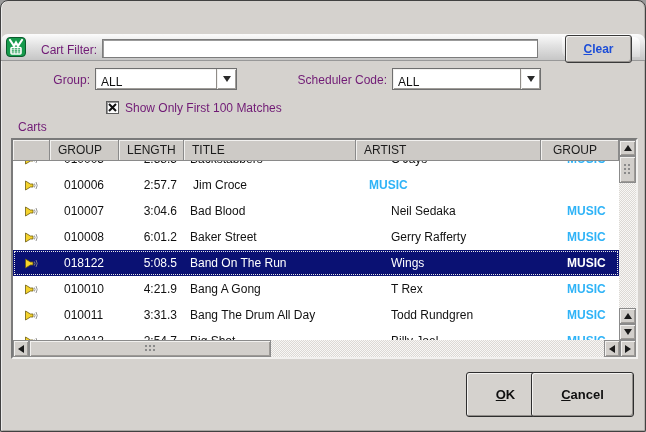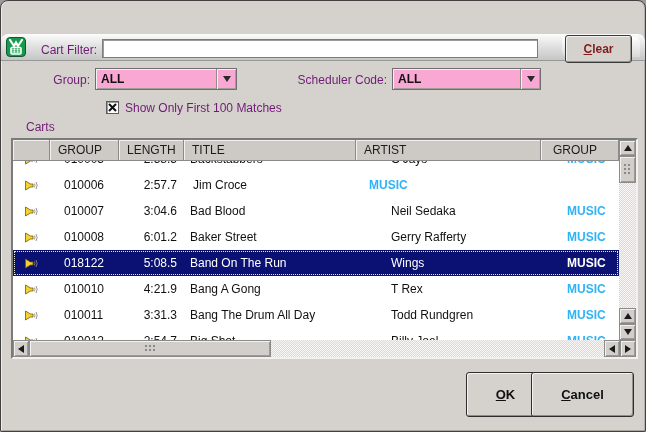--- a/index.html
+++ b/index.html
@@ -17,43 +17,43 @@
   .controls{position:absolute;right:5px;top:3px;height:20px;display:flex;gap:8px;align-items:center;
     padding:0 4px;background:linear-gradient(#ffffff,#d9d9d9);border-radius:0 6px 0 6px;}
   .ctl{width:18px;height:18px;display:flex;align-items:center;justify-content:center;cursor:default;}
   .lbl{position:absolute;font-size:12px;font-weight:normal;color:#701a75;white-space:nowrap;}
   
   .filter-label{left:28px;top:42px;width:68px;text-align:right;}
   .filter-input{position:absolute;left:101px;top:38px;width:436px;height:19px;box-sizing:border-box;
     font-family:"Liberation Sans",sans-serif;font-size:12px;padding:0 4px;outline:none;
     background:#fff;border:1px solid #7c7c7c;box-shadow:inset 1px 1px 0 #9b9b9b;}
   .clear-btn{position:absolute;left:564px;top:34px;width:67px;height:28px;
-    font-family:"Liberation Sans",sans-serif;font-size:12px;font-weight:bold;color:#7f1d1d;
+    font-family:"Liberation Sans",sans-serif;font-size:12px;font-weight:bold;color:#1d4ed8;
     background:#d5d2ce;border:1px solid #3a3a3a;border-radius:3px;
     box-shadow:inset 1px 1px 0 #f4f3f1, inset -1px -1px 0 #96938f;cursor:default;}
   
   .group-label{left:8px;top:72px;width:81px;text-align:right;}
   .sched-label{left:238px;top:72px;width:148px;text-align:right;}
-  .combo{position:absolute;height:22px;box-sizing:border-box;display:flex;align-items:center;
-    background:#f9a8d4;border:1px solid #6f6f6f;
-    box-shadow:inset 1px 1px 0 #f2f1ef, inset -1px -1px 0 #a09d99;cursor:default;font-weight:bold;}
+  .combo{position:absolute;height:22px;box-sizing:border-box;display:flex;align-items:flex-end;
+    background:#ffffff;border:1px solid #6f6f6f;
+    box-shadow:inset 1px 1px 0 #f2f1ef, inset -1px -1px 0 #a09d99;cursor:default;}
   .combo-group{left:94px;top:67px;width:142px;}
   .combo-sched{left:391px;top:67px;width:149px;}
   .combo-value{flex:1;font-size:12px;color:#101010;padding-left:5px;}
   .combo-arrow{width:19px;height:100%;display:flex;align-items:center;justify-content:center;
     border-left:1px solid #8f8c88;box-shadow:inset 1px 0 0 #f2f1ef;}
   .tri-down{width:0;height:0;border-left:4px solid transparent;border-right:4px solid transparent;
     border-top:6px solid #2a2a2a;}
   
   .checkbox{position:absolute;left:105px;top:100px;width:13px;height:13px;box-sizing:border-box;
     background:#fdfdfd;border:1px solid #5d5d5d;box-shadow:inset 1px 1px 0 #9b9b9b;cursor:default;}
   .checkbox .mark{display:none;position:absolute;left:0;top:0;}
   .checkbox.checked .mark{display:block;}
   .cb-label{left:124px;top:100px;}
-  .carts-label{left:25px;top:119px;text-align:center;}
+  .carts-label{left:17px;top:119px;text-align:center;}
   
   .table-frame{position:absolute;left:10px;top:137px;width:627px;height:221px;box-sizing:border-box;
     border:2px solid;border-color:#7a7a7a #f2f1ef #f2f1ef #7a7a7a;background:#fff;}
   .header-row{position:absolute;left:0;top:0;right:17px;height:21px;display:flex;overflow:hidden;}
   .hcell{box-sizing:border-box;height:21px;background:#cdcac6;color:#1c1c1c;font-size:12px;
     display:flex;align-items:center;padding-left:8px;white-space:nowrap;overflow:hidden;
     border-right:1px solid #8a8a8a;border-bottom:1px solid #8a8a8a;
     box-shadow:inset 1px 1px 0 #f2f1ef;cursor:default;}
   .w-icon{width:37px;} .w-num{width:69px;} .w-len{width:65px;} .w-title{width:172px;}
   .w-artist{width:185px;} .w-group{flex:1;padding-left:12px;}

